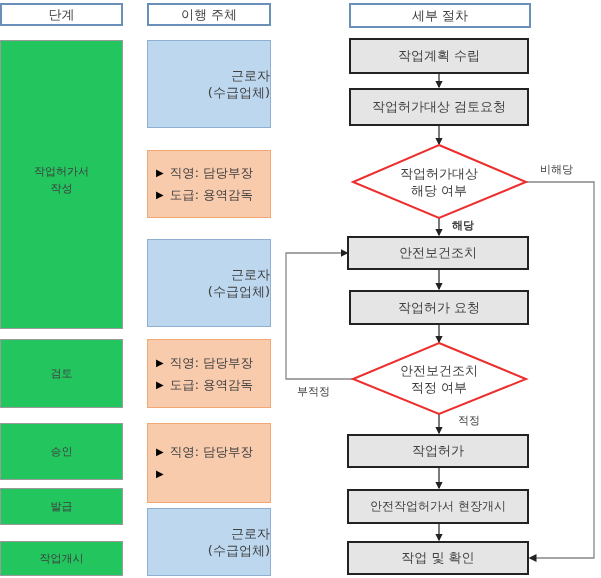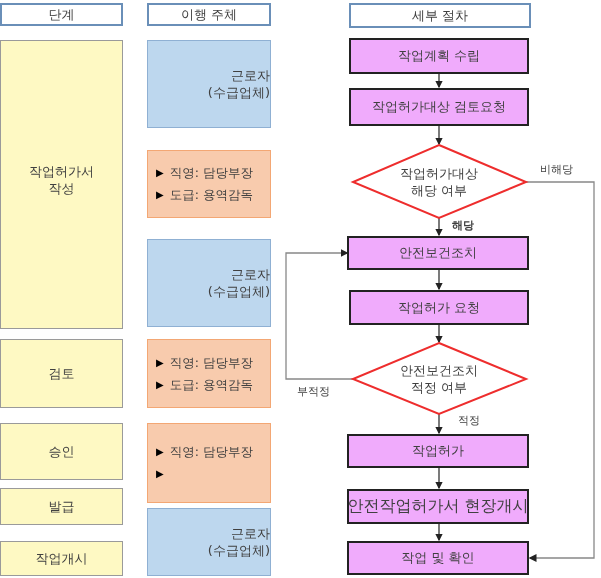--- a/index.html
+++ b/index.html
@@ -1,29 +1,29 @@
 <!DOCTYPE html>
 <html><head>
   <meta charset="utf-8">
   <style>
     html, body { margin: 0; padding: 0; background: #ffffff; }
     body { width: 601px; height: 578px; position: relative; overflow: hidden;
            font-family: "DejaVu Sans", "Liberation Sans", sans-serif; color: #404040; }
     .abs { position: absolute; box-sizing: border-box; text-align: center; }
     .hdr { border: 2px solid #6a8fb8; background: #fff; display: flex; align-items: center;
            justify-content: center; font-size: 13px; color: #404040; }
-    .stage { background: #fef9c3; border: 1.5px solid #9a9a9a; display: flex; align-items: center;
-             justify-content: center; text-align: center; font-size: 13px; line-height: 17px; color: #404040; }
+    .stage { background: #22c55e; border: 1.5px solid #9a9a9a; display: flex; align-items: center;
+             justify-content: center; text-align: center; font-size: 11px; line-height: 17px; color: #404040; }
     .actor-blue { background: #bdd7ee; border: 1.5px solid #8fb0d3; display: flex; flex-direction: column;
                   align-items: flex-end; justify-content: center; font-size: 13px; line-height: 17px; color: #404040; text-align: center; }
     .actor-orange { background: #f8cbad; border: 1.5px solid #f3a774; display: flex; flex-direction: column;
                     justify-content: center; padding-left: 8px; font-size: 12.5px; line-height: 22px; color: #404040; }
     .actor-orange .row { display: flex; align-items: center; white-space: nowrap; }
     .tri { font-size: 10px; color: #000; margin-right: 6px; }
-    .step { background: #f0abfc; border: 2px solid #222; display: flex; align-items: center; justify-content: center;
+    .step { background: #e5e5e5; border: 2px solid #222; display: flex; align-items: center; justify-content: center;
             font-size: 13px; color: #404040; white-space: nowrap; }
     .dtext { display: flex; flex-direction: column; align-items: center; justify-content: center;
              font-size: 13px; line-height: 17px; color: #404040; text-align: center; }
     .lbl { font-size: 11px; color: #404040; white-space: nowrap; }
     svg.lines { position: absolute; left: 0; top: 0; }
   </style>
 </head>
 <body>
 
 <div class="abs hdr" style="left:0;top:3px;width:123px;height:23px;">
@@ -146,21 +146,21 @@
   <span>작업허가 요청</span>
 </div>
 <div class="abs dtext" style="left:380px;top:360px;width:118px;height:38px;">
   <div>안전보건조치</div>
   <div>적정 여부</div>
 </div>
 <div class="abs step" style="left:347px;top:434px;width:182px;height:34px;">
   <span>작업허가</span>
 </div>
 <div class="abs step" style="left:347px;top:489px;width:182px;height:35px;">
-  <span style="font-size:16px;">안전작업허가서 현장개시</span>
+  <span style="font-size:12px;">안전작업허가서 현장개시</span>
 </div>
 <div class="abs step" style="left:347px;top:541px;width:182px;height:34px;">
   <span>작업 및 확인</span>
 </div>
 
 <span class="abs lbl" style="left:540px;top:162px;">비해당</span>
 <span class="abs lbl" style="left:452px;top:218px;font-weight:bold;">해당</span>
 <span class="abs lbl" style="left:297px;top:384px;">부적정</span>
 <span class="abs lbl" style="left:458px;top:413px;">적정</span>
 

